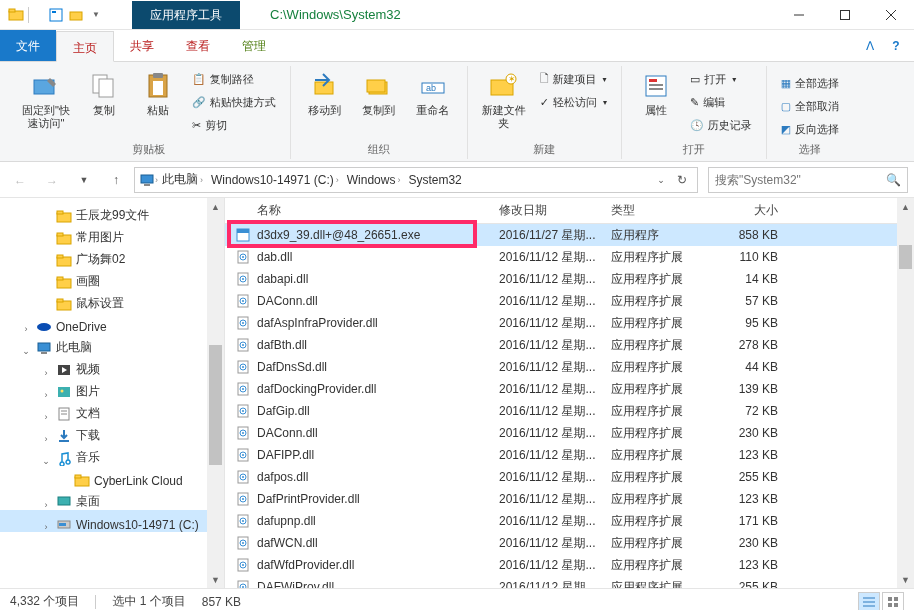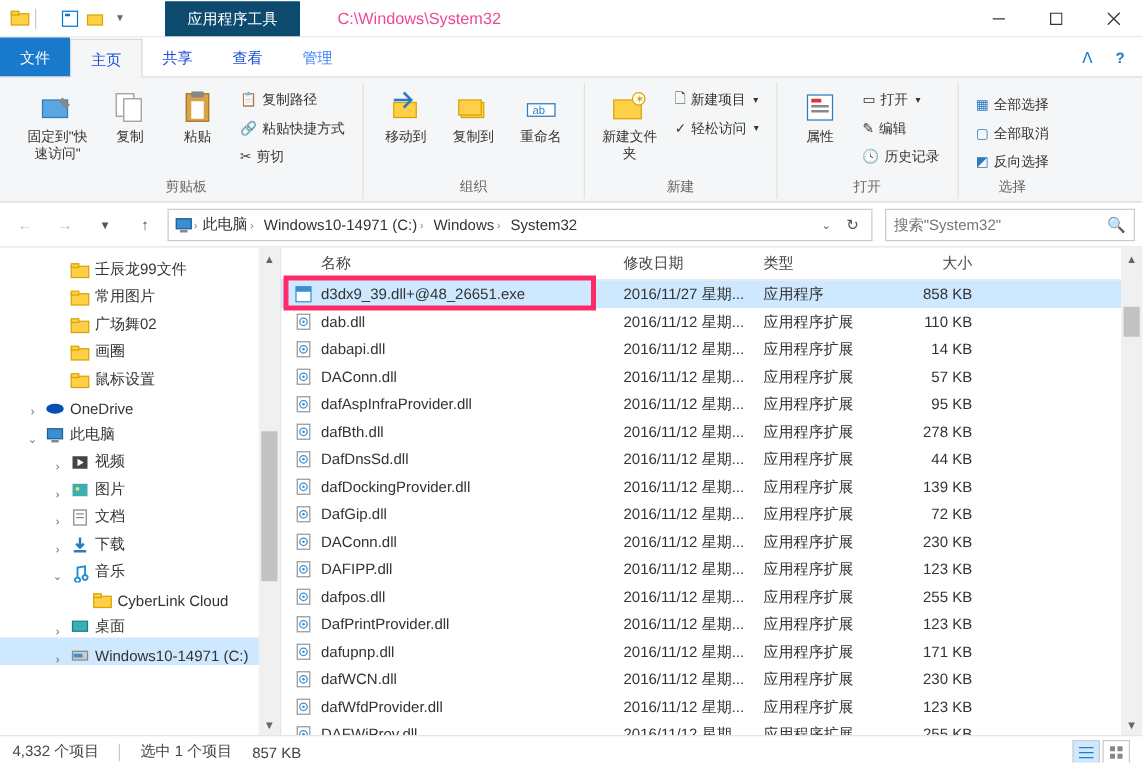--- a/index.html
+++ b/index.html
@@ -3,29 +3,29 @@
 <meta charset="utf-8">
 <style>
 * { margin: 0; padding: 0; box-sizing: border-box; font-family: "Microsoft YaHei", "Segoe UI", sans-serif; }
 body { width: 914px; height: 610px; overflow: hidden; background: #fff; font-size: 12px; color: #333; }
 
 .titlebar { height: 30px; background: #fff; display: flex; align-items: center; border-bottom: 1px solid #e5e5e5; }
 .titlebar-icons { display: flex; gap: 4px; padding: 0 8px; }
 .tb-icon { width: 16px; height: 16px; display: inline-flex; align-items: center; justify-content: center; }
 .titlebar-tabsection { display: flex; align-items: flex-end; margin-left: 20px; }
 .titlebar-tab { background: #0c4a6e; color: #fff; padding: 6px 18px 5px; font-size: 12px; }
-.titlebar-path { flex: 1; padding-left: 30px; color: #ec4899; font-size: 13px; }
+.titlebar-path { flex: 1; padding-left: 30px; color: #15803d; font-size: 13px; }
 .window-controls { display: flex; }
 .wc-btn { width: 46px; height: 30px; display: flex; align-items: center; justify-content: center; color: #555; }
 
 .menubar { height: 32px; background: #fff; display: flex; align-items: stretch; border-bottom: 1px solid #dadada; position: relative; }
-.menu-tab { padding: 8px 16px 7px; font-size: 12px; color: #1d4ed8; }
+.menu-tab { padding: 8px 16px 7px; font-size: 12px; color: #b91c1c; }
 .menu-tab.file { background: #1979ca; color: #fff; }
 .menu-tab.active { background: #f5f6f7; border: 1px solid #dadada; border-bottom: 1px solid #f5f6f7; position: relative; top: 1px; }
-.menu-tab.manage { color: #3b82f6; }
+.menu-tab.manage { color: #4d7c0f; }
 .menubar-right { position: absolute; right: 8px; top: 6px; display: flex; gap: 6px; }
 .mr-btn { width: 20px; height: 20px; display: flex; align-items: center; justify-content: center; color: #1979ca; }
 
 .ribbon { height: 100px; background: #f5f6f7; border-bottom: 1px solid #dadada; display: flex; padding: 4px 8px 2px; }
 .ribbon-group { display: flex; flex-direction: column; align-items: center; padding: 0 10px; border-right: 1px solid #e1e1e1; }
 .ribbon-group:last-child { border-right: none; }
 .ribbon-row { display: flex; align-items: flex-start; gap: 6px; flex: 1; }
 .ribbon-bigbtn { display: flex; flex-direction: column; align-items: center; justify-content: flex-start; width: 48px; padding-top: 4px; }
 .ribbon-bigbtn .ico { width: 32px; height: 32px; display: flex; align-items: center; justify-content: center; }
 .ribbon-bigbtn .lbl { font-size: 11px; text-align: center; line-height: 13px; margin-top: 2px; }

